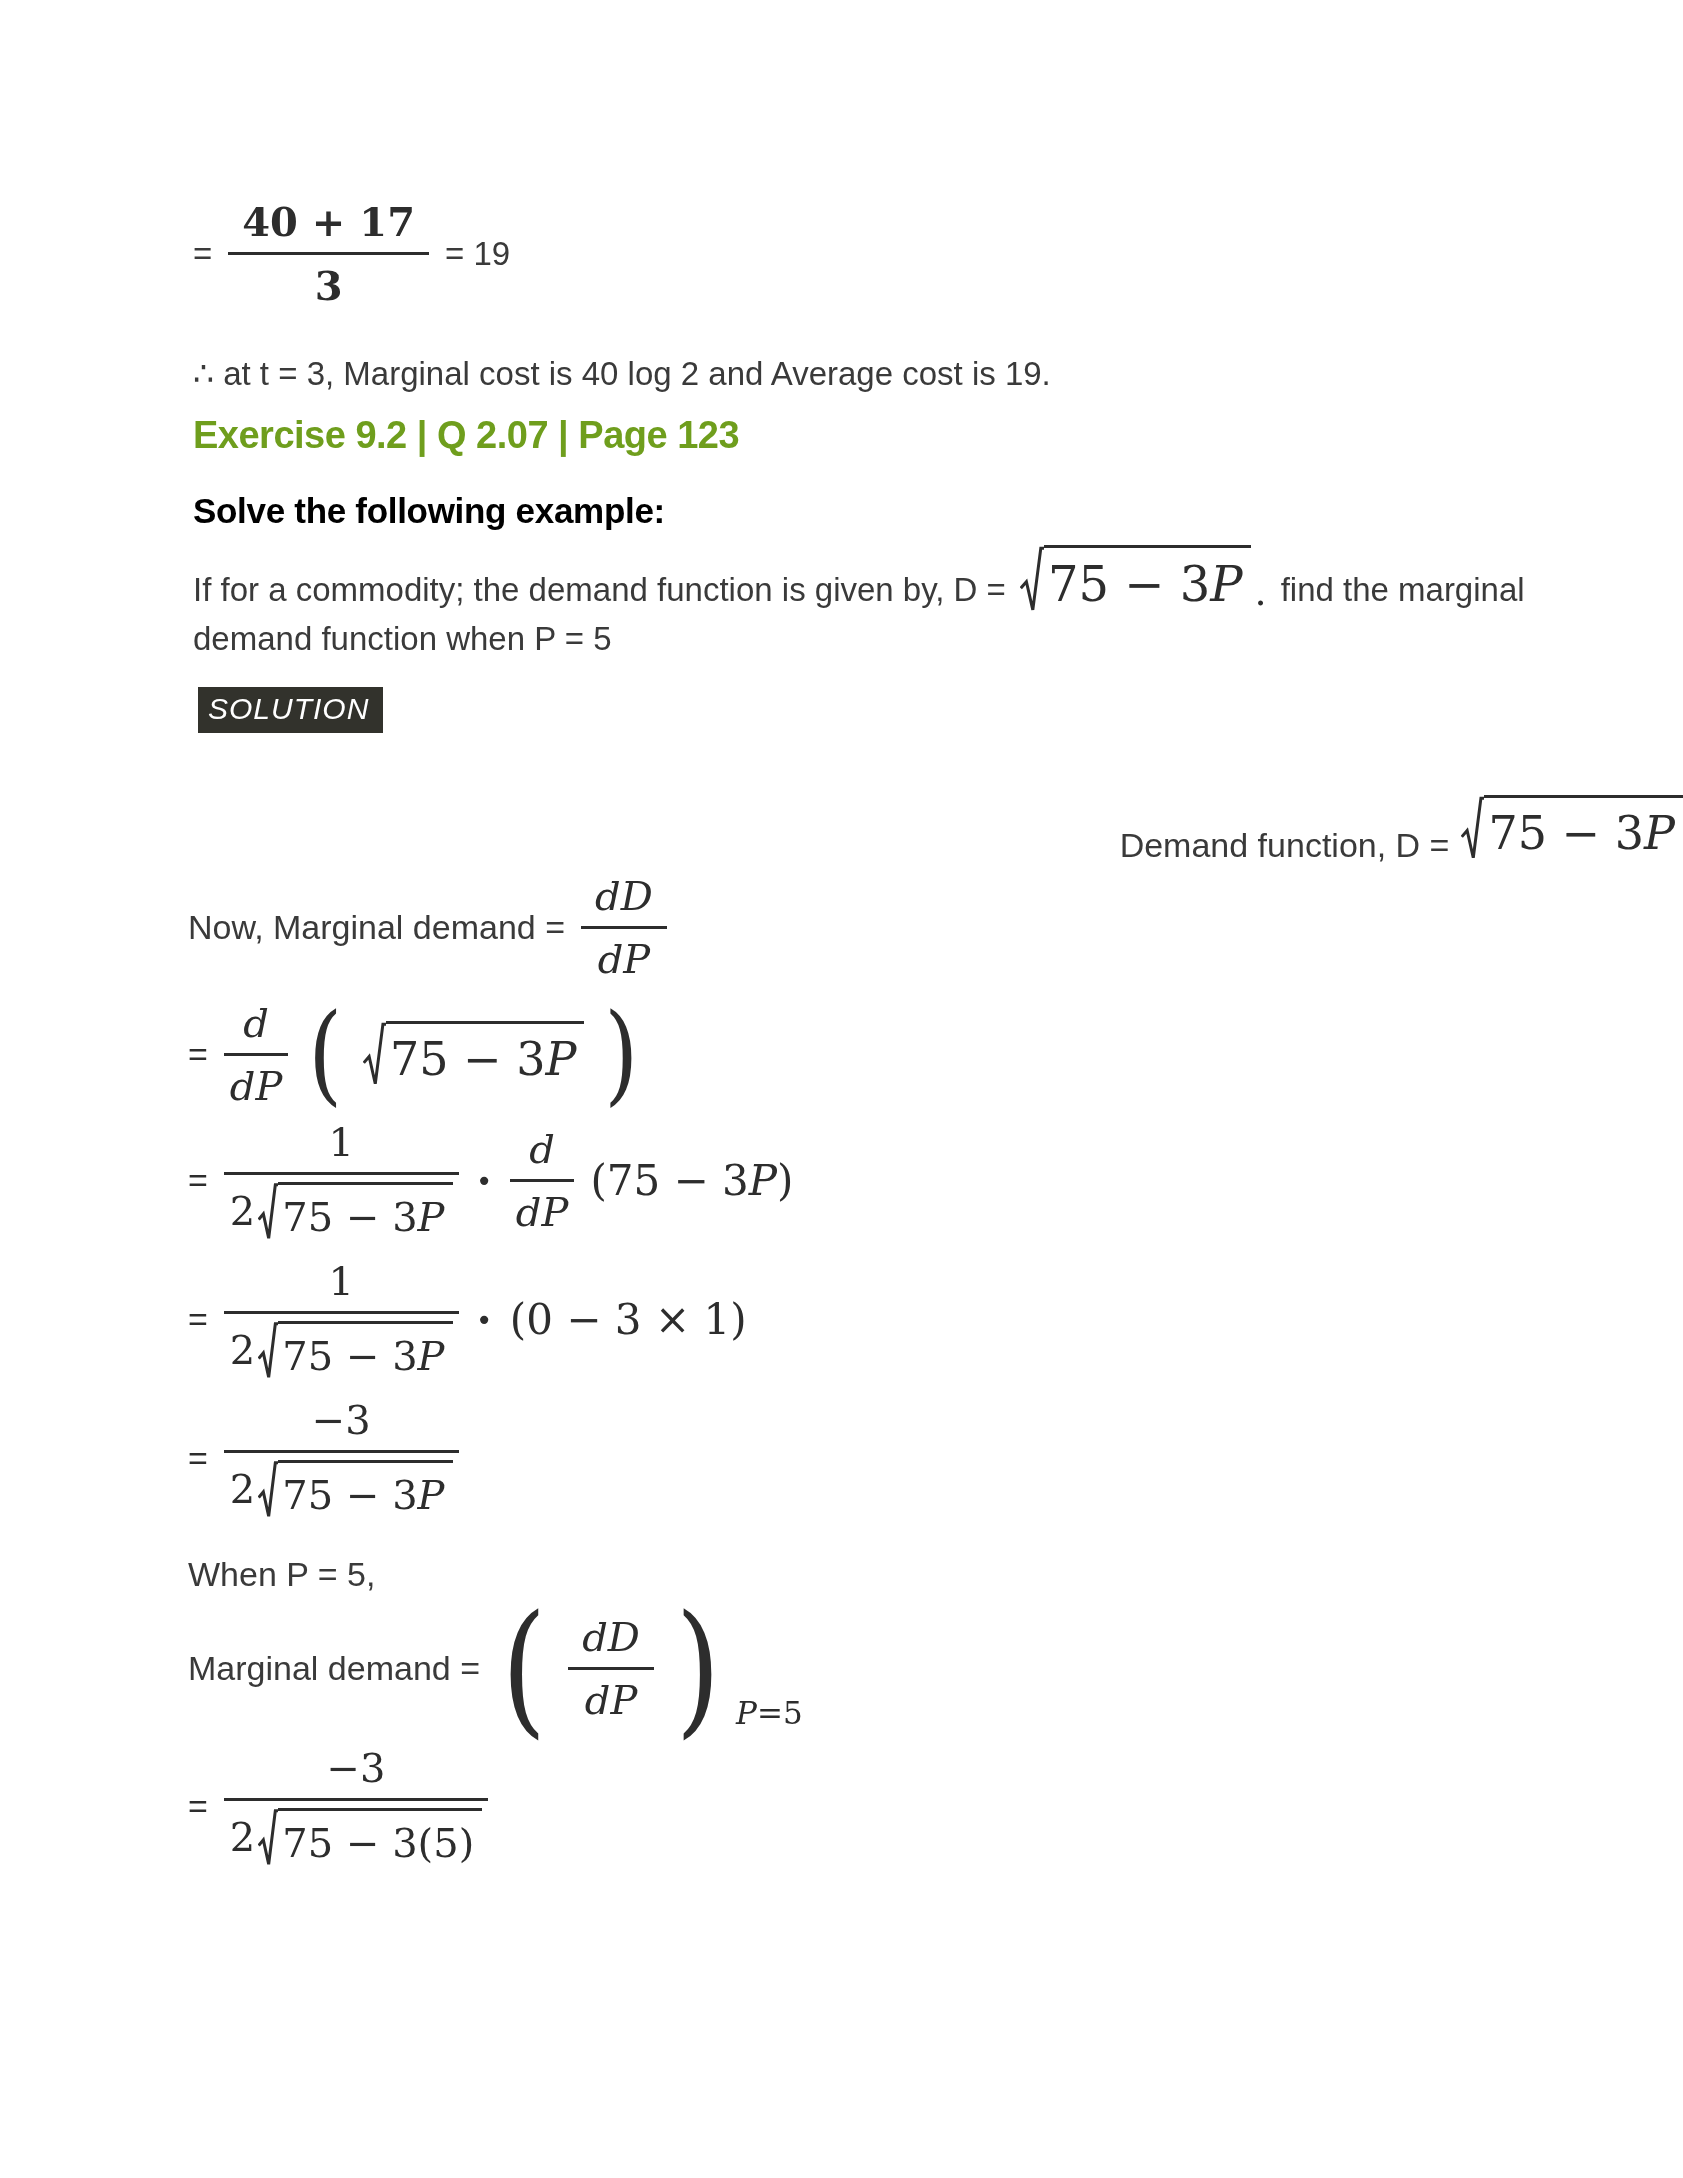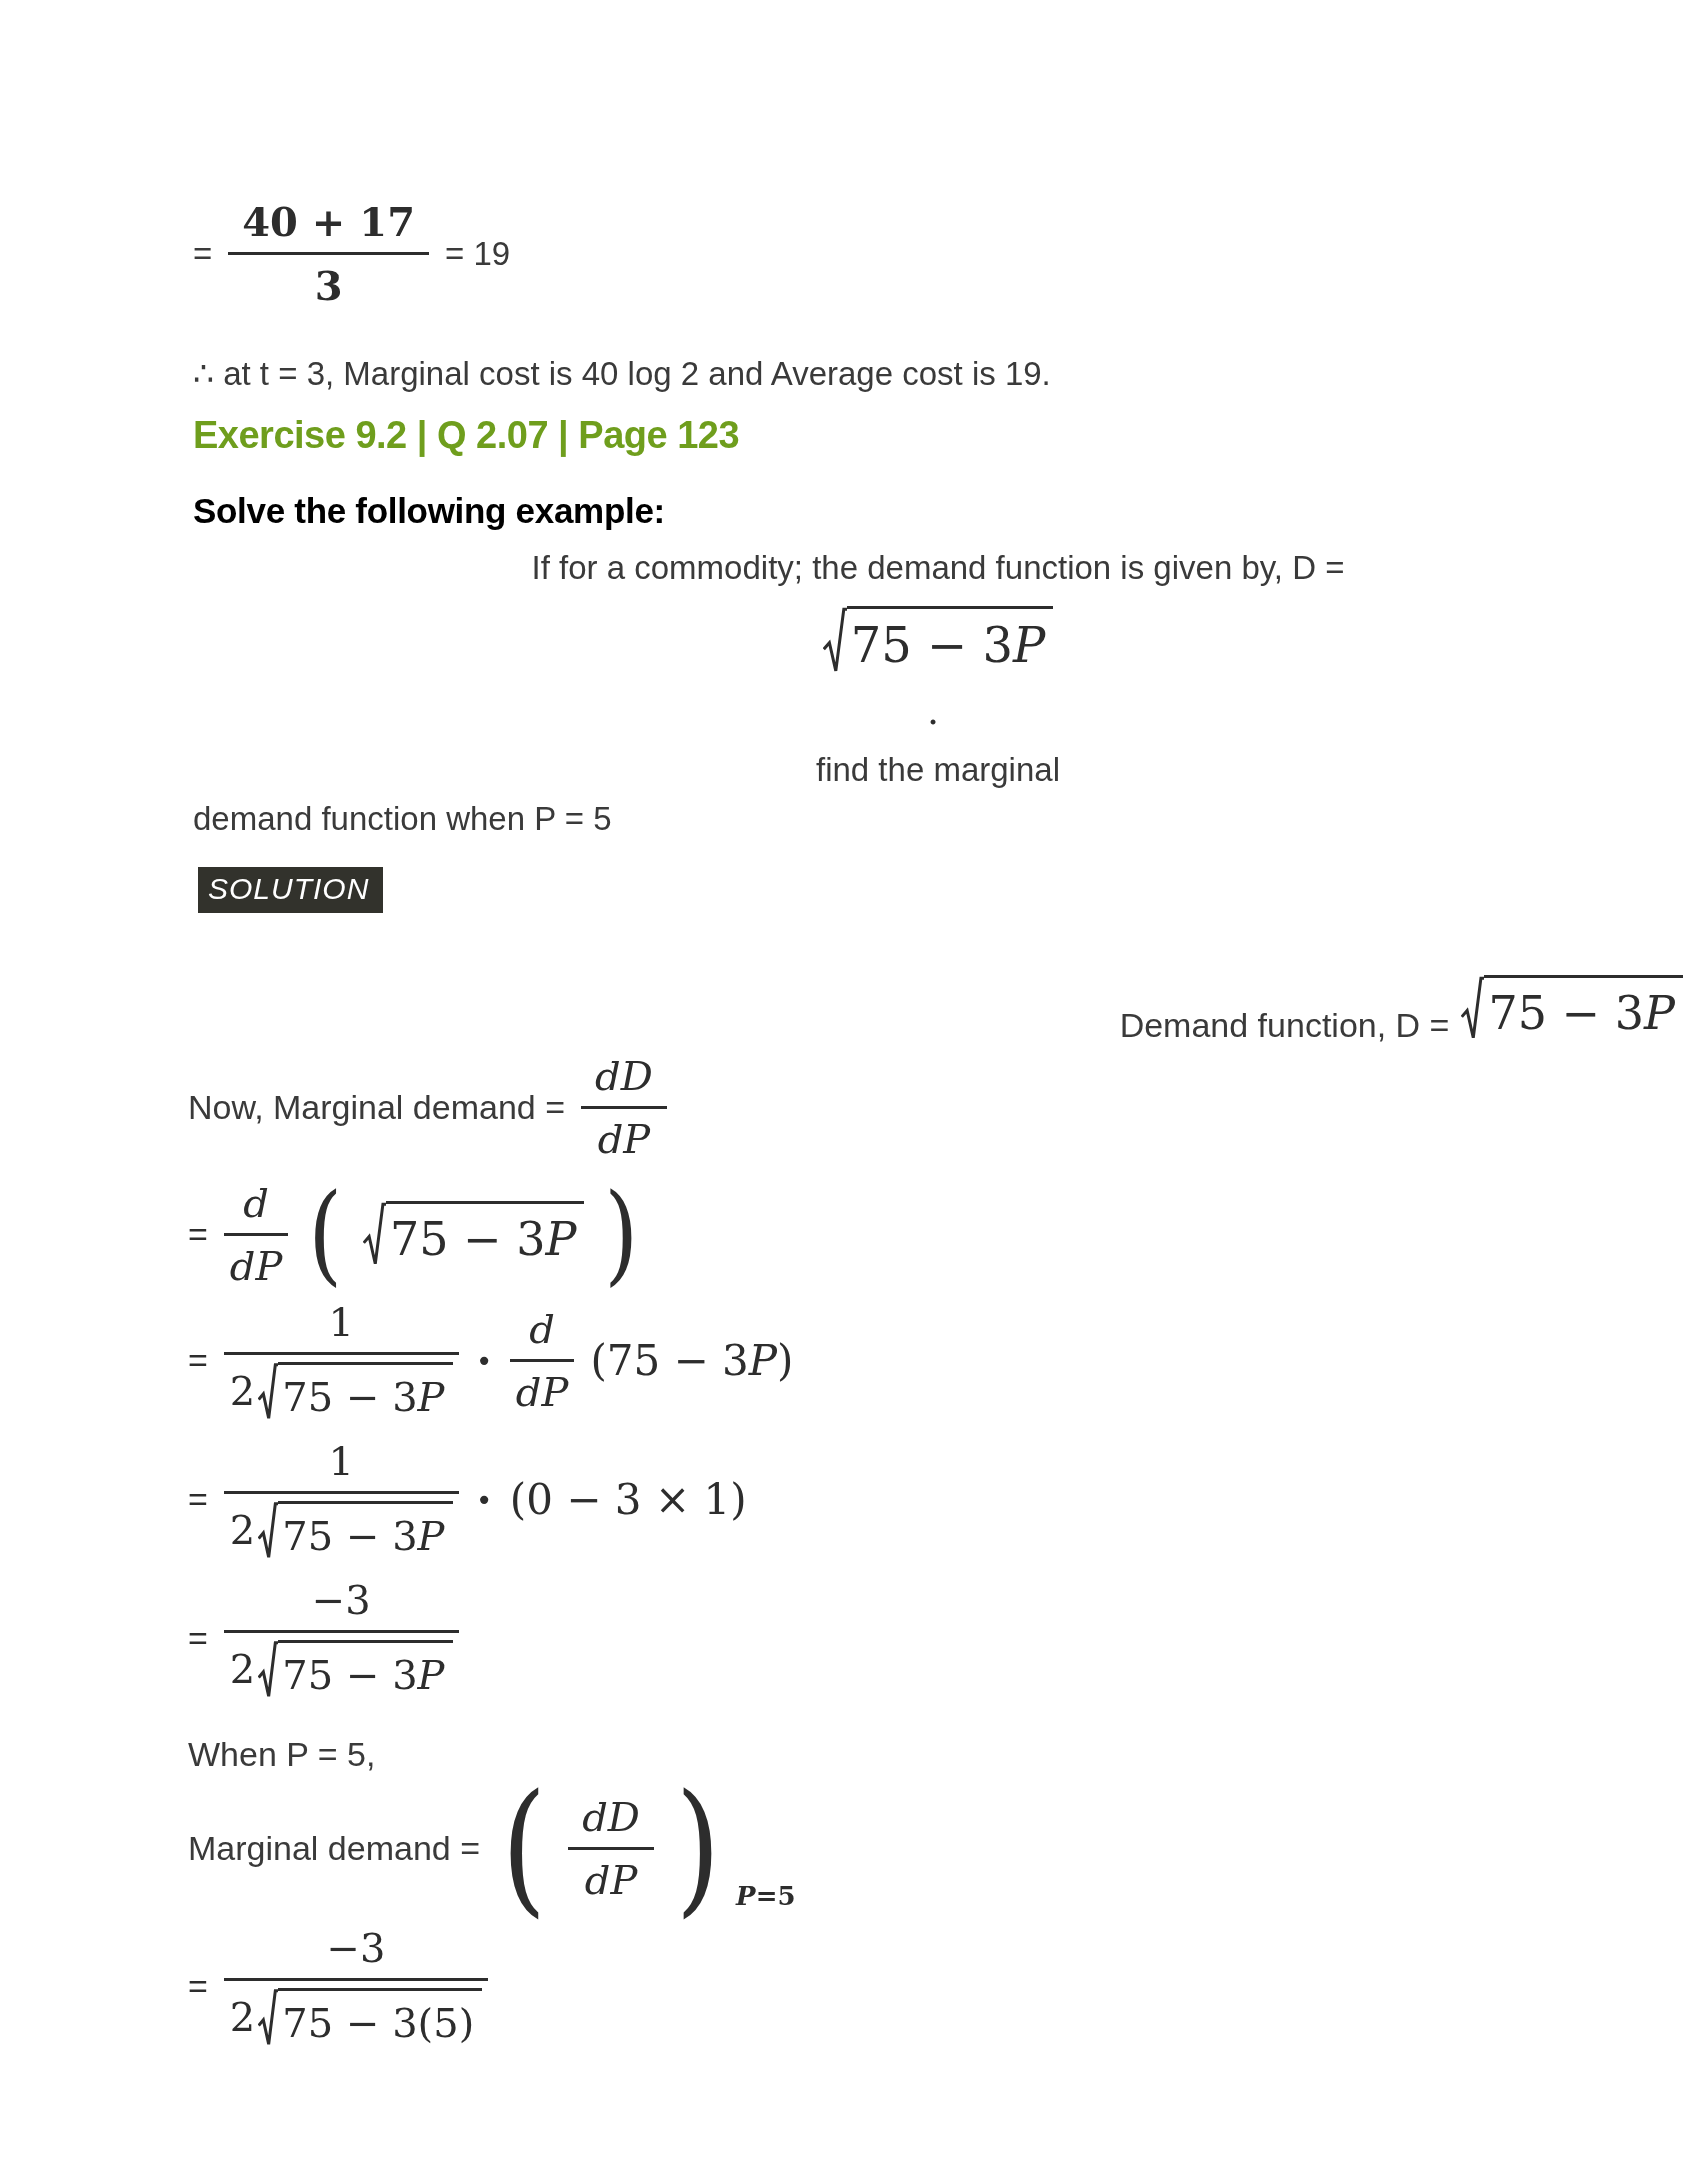--- a/index.html
+++ b/index.html
@@ -23,21 +23,21 @@
   .exercise-heading{
     margin:16px 0 0 193px;
     font-size:38px;font-weight:700;letter-spacing:-0.5px;
     color:var(--heading-green,#6f9e1d);
     cursor:pointer;
   }
   .question-title{
     margin:34px 0 0 193px;
     font-size:35px;font-weight:700;color:#000000;letter-spacing:-0.3px;
   }
-  .qline1{margin:14px 0 0 193px;display:flex;align-items:center;gap:14px;flex-direction:column;}
+  .qline1{margin:14px 0 0 193px;display:flex;align-items:flex-end;gap:14px;}
   .qline2{margin:2px 0 0 193px;}
 
   .solution-box{
     display:table;
     margin:24px 0 0 198px;
     background:var(--solution-box-bg,#32322c);
     color:var(--solution-box-text,#ffffff);
     font-size:30px;font-style:italic;font-weight:400;
     letter-spacing:1px;
     padding:5px 14px 7px 10px;
@@ -74,21 +74,21 @@
   .s8{margin:16px 0 0 188px;}
   .s9{margin:22px 0 0 188px;}
 
   .bigp{
     font-family:"DejaVu Serif",serif;
     font-size:109px;line-height:0.72;
     transform:scaleX(0.8);
     font-weight:400;
   }
   .bigp2{font-size:144px;}
-  .subscr{font-size:26px;align-self:flex-end;transform:translateY(8px);margin-left:-6px;font-weight:bold;}
+  .subscr{font-size:31px;align-self:flex-end;transform:translateY(8px);margin-left:-6px;}
   .dot{font-size:44px;font-weight:700;margin:0 2px;}
   .tail{font-size:42px;white-space:nowrap;}
 
   .eq1{margin-left:193px;display:flex;align-items:center;gap:16px;}
   .eq1 .frac{font-weight:600;}
   .sans-eq{font-size:33px;color:var(--body-text,#3a3a3a);}
 </style>
 </head>
 <body>
 

